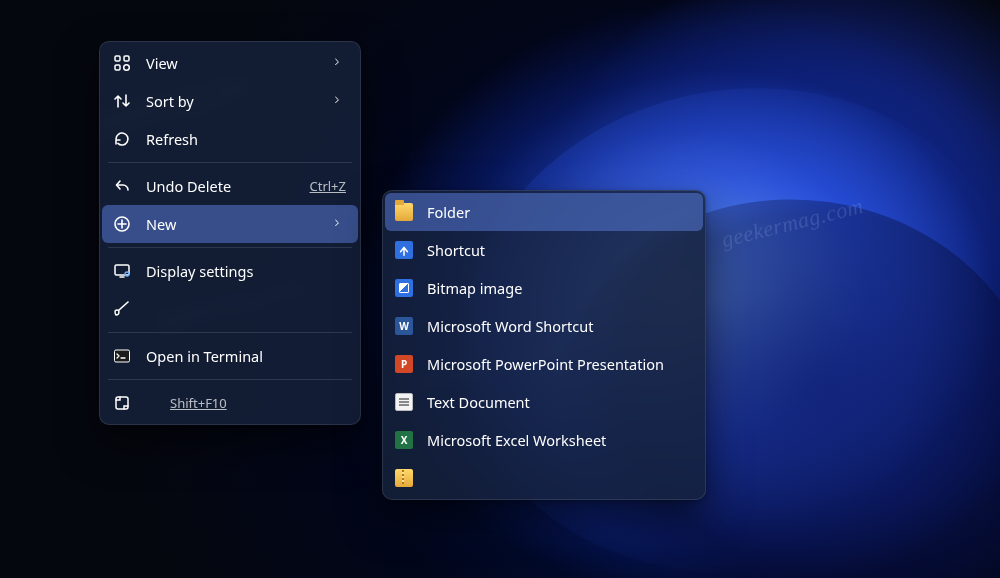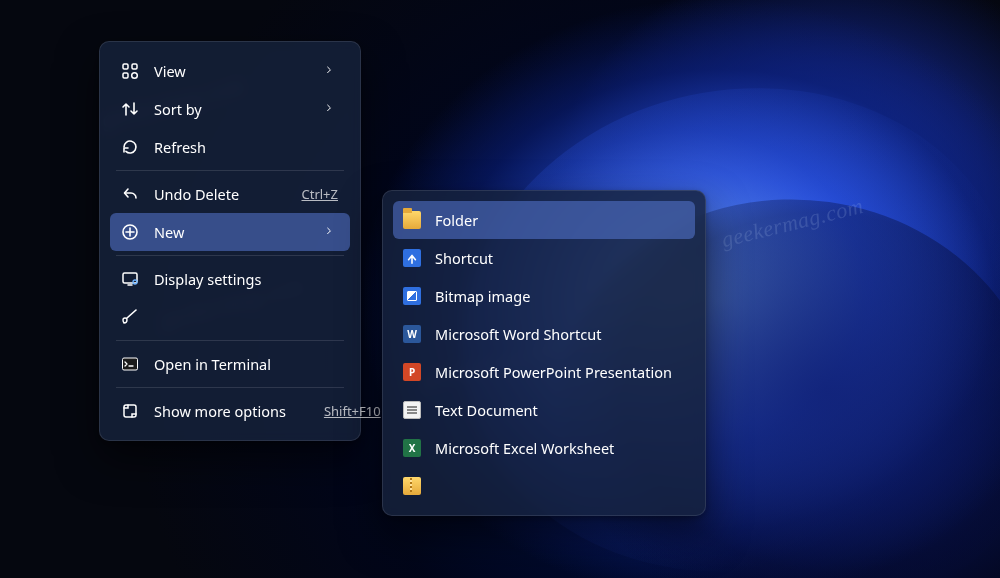--- a/index.html
+++ b/index.html
@@ -49,21 +49,21 @@
     font-family: Georgia, serif;
   }
 
   
   .menu {
     position: absolute;
     background: rgba(22,34,60,0.82);
     backdrop-filter: blur(6px);
     border: 1px solid rgba(255,255,255,0.10);
     border-radius: 10px;
-    padding: 10px;
+    padding: 2px;
     box-shadow: 0 18px 40px rgba(0,0,0,0.55), 0 2px 6px rgba(0,0,0,0.3);
     font-size: 14.5px;
     color: #ffffff;
   }
   .menu .item {
     display: flex;
     align-items: center;
     height: 38px;
     padding: 0 12px 0 10px;
     border-radius: 6px;
@@ -217,21 +217,20 @@
       </span>
       <span class="label">Open in Terminal</span>
     </div>
     <div class="sep"></div>
     <div class="item">
       <span class="icon">
         <svg viewBox="0 0 18 18">
           <use href="#i-expand"></use>
         </svg>
       </span>
-      <span class="label">Show more options</span>
       <span class="accel">Shift+F10</span>
     </div>
   </div>
 
 <div class="menu" id="menu-sub">
     <div class="item hover">
       <span class="ftype folder"></span>
       <span class="label">Folder</span>
     </div>
     <div class="item">

